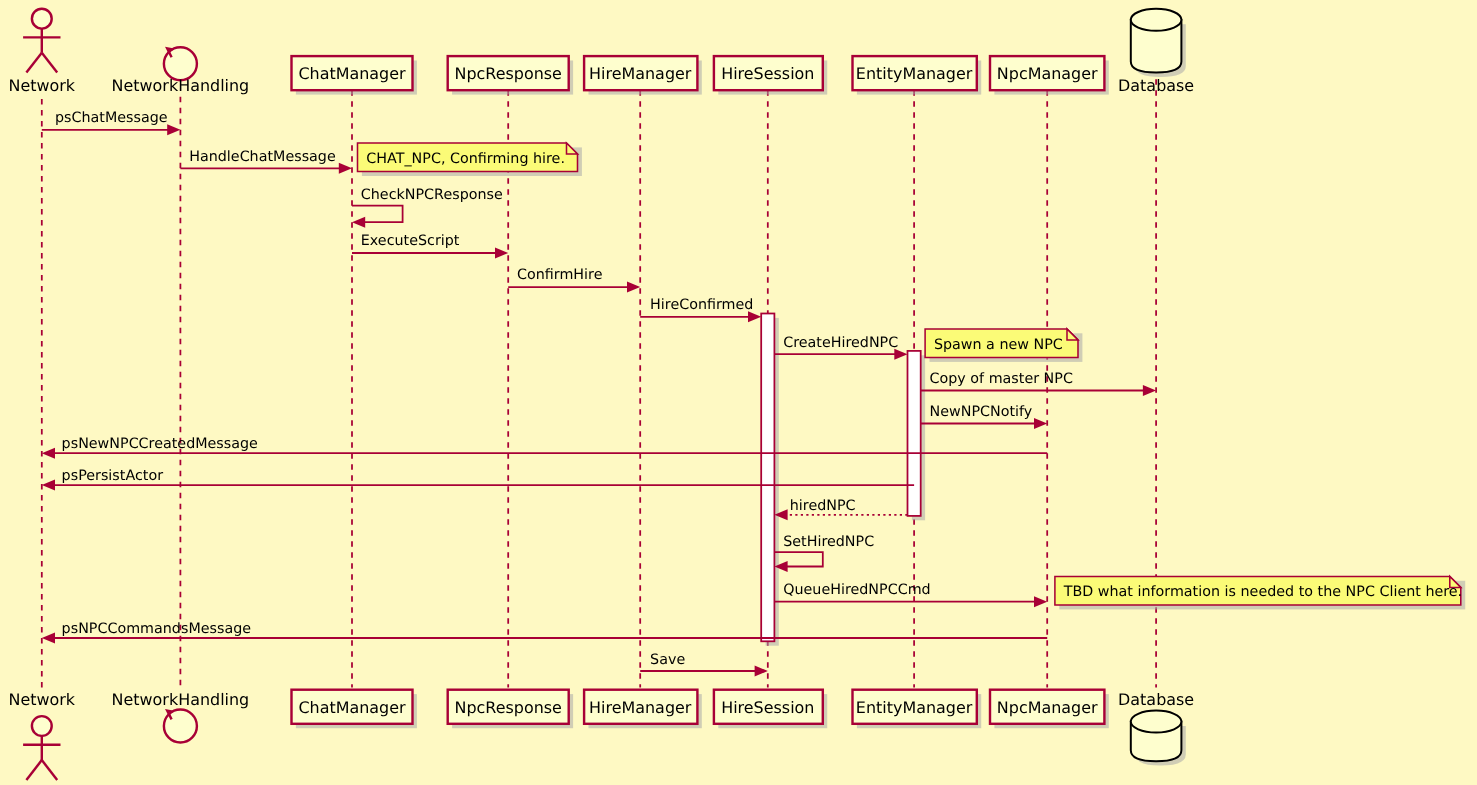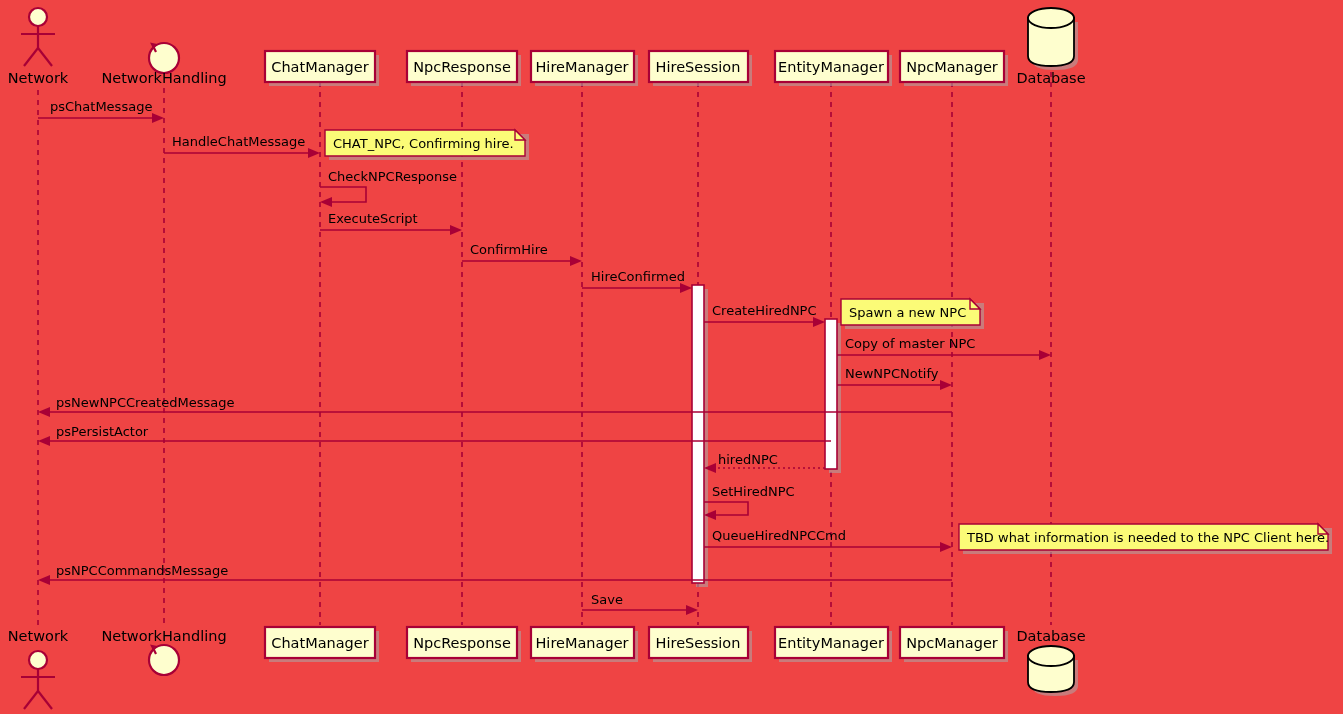--- a/index.html
+++ b/index.html
@@ -7,21 +7,21 @@
     padding: 0;
     background: #ffffff;
   }
   body {
     font-family: "DejaVu Sans", sans-serif;
   }
   #diagram-root {
     position: relative;
     width: 1343px;
     height: 714px;
-    background: #ef4444;
+    background: #fef9c3;
     overflow: hidden;
   }
   svg.diagram-canvas {
     position: absolute;
     left: 0;
     top: 0;
     width: 1343px;
     height: 714px;
   }
   text {

